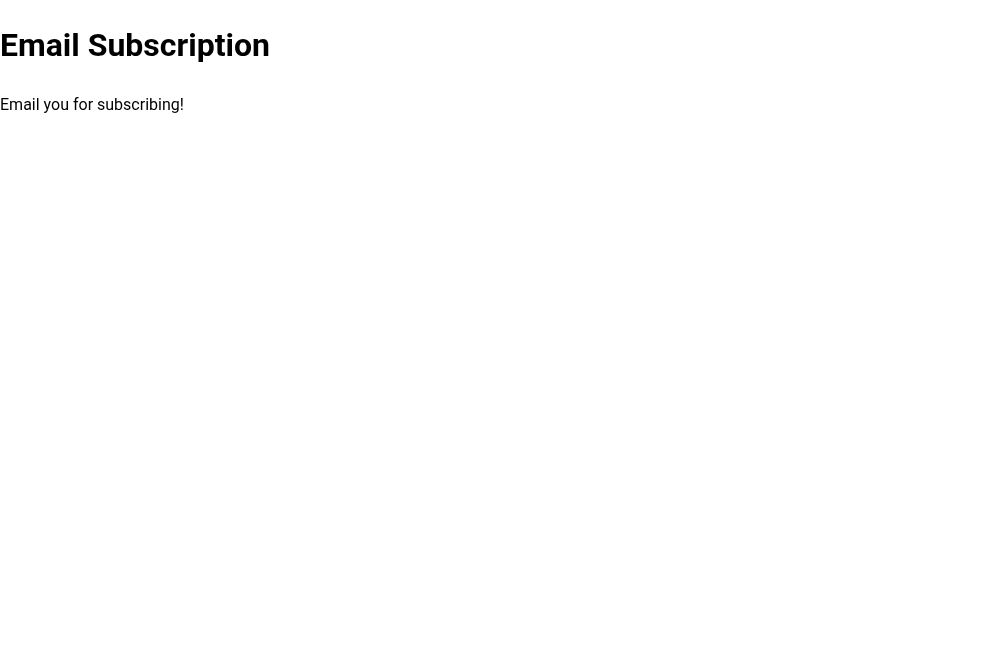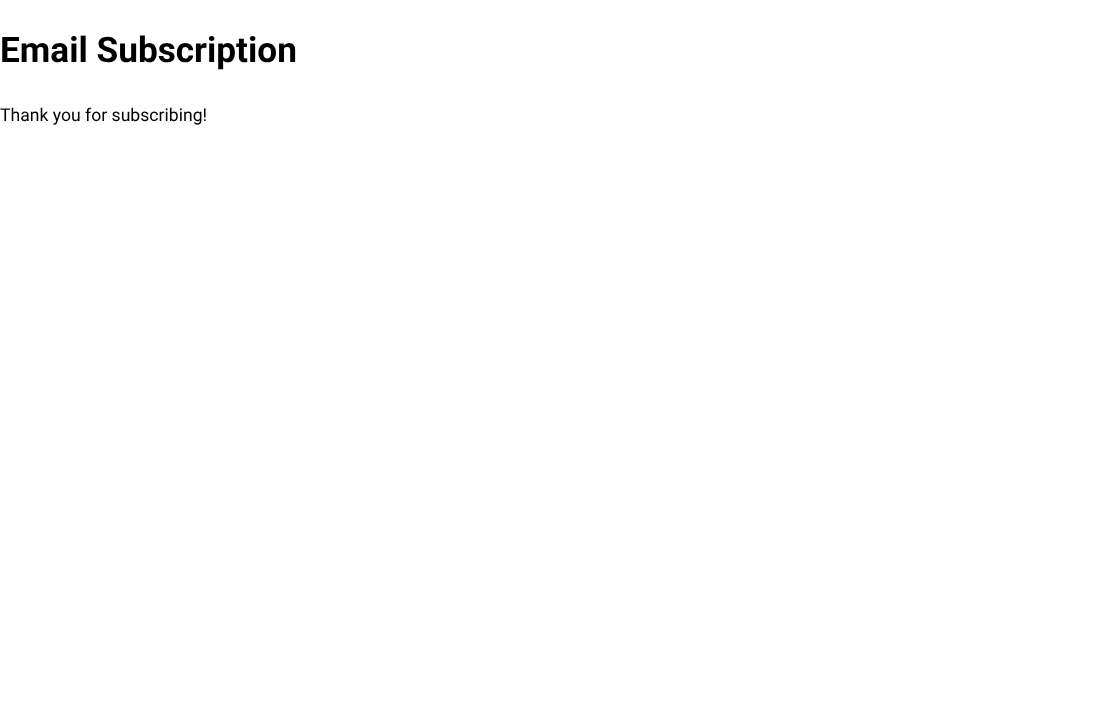--- a/index.html
+++ b/index.html
@@ -25,13 +25,13 @@
       font-size: 16px;
       font-weight: 400;
       margin-top: 30px;
       line-height: 1.4;
     }
   </style>
 </head>
 <body>
 
 <h1>Email Subscription</h1>
-<p>Thank you for subscribing!</p>
+<p>Email you for subscribing!</p>
 
 </body></html>

